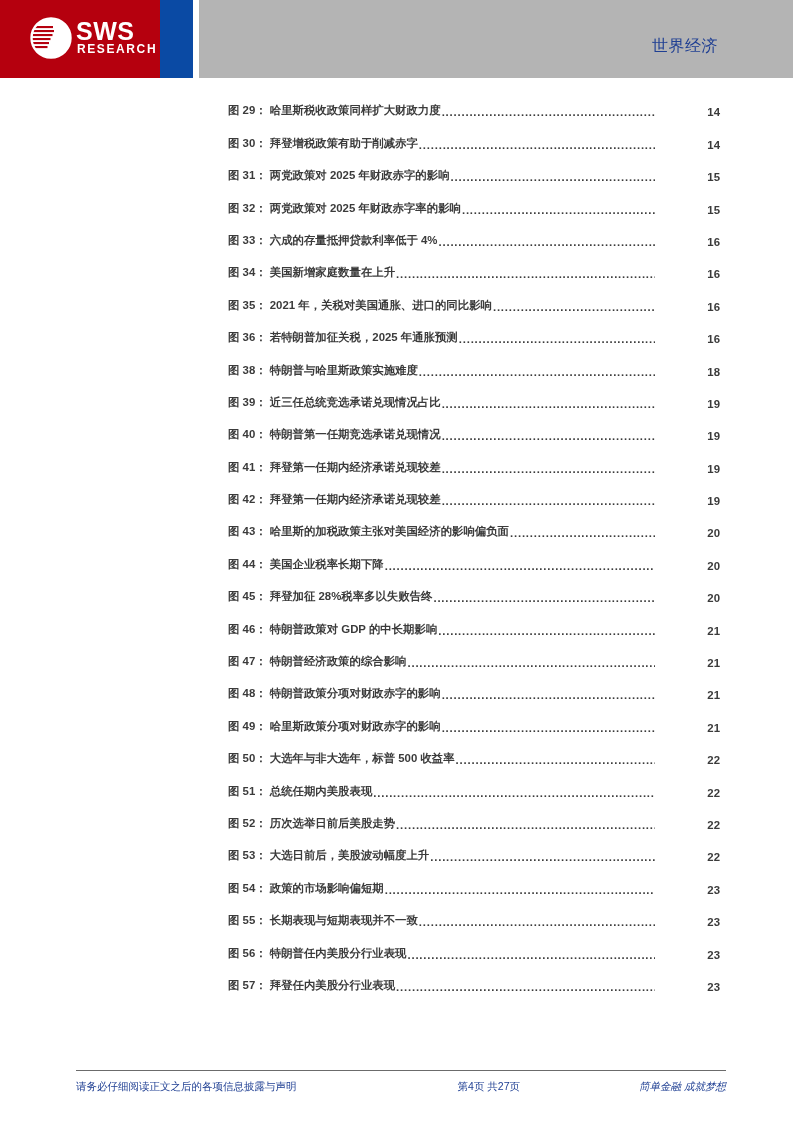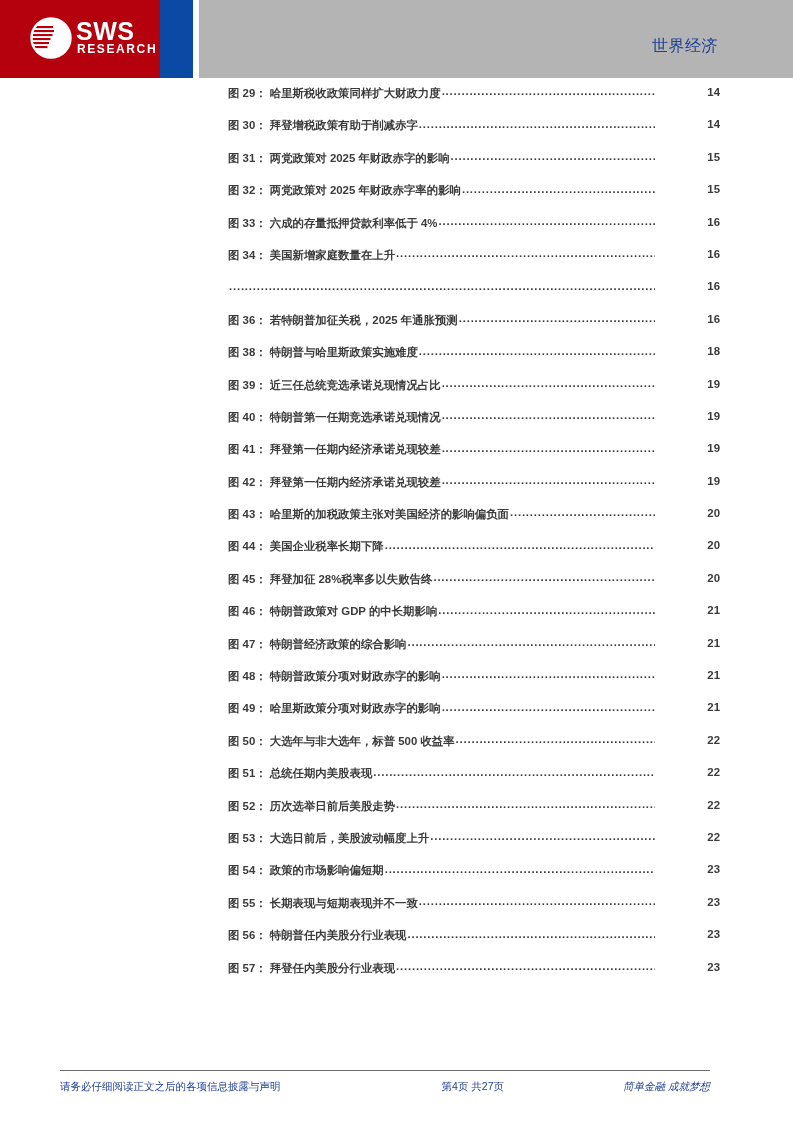--- a/index.html
+++ b/index.html
@@ -86,21 +86,21 @@
 
   
   .toc {
     position: absolute;
     left: 228px;
     top: 86px;
     width: 492px;
   }
   .toc-entry {
     display: flex;
-    align-items: flex-start;
+    align-items: flex-end;
     height: 32.4px;
     font-size: 11.4px;
     font-weight: 700;
     color: #3b3b3b;
     white-space: nowrap;
   }
   .toc-label {
     flex: 0 0 auto;
   }
   .toc-leader {
@@ -124,21 +124,21 @@
     flex: 0 0 auto;
     text-align: right;
     min-width: 16px;
     color: #3b3b3b;
     margin-left: 48px;
   }
 
   
   .page-footer {
     position: absolute;
-    left: 60px;
+    left: 76px;
     bottom: 28px;
     width: 650px;
   }
   .footer-rule {
     width: 100%;
     height: 1px;
     background: #6b6b6b;
     margin-bottom: 9px;
   }
   .footer-row {
@@ -209,20 +209,21 @@
       <span class="toc-label">图 33： 六成的存量抵押贷款利率低于 4%</span>
       <span class="toc-leader"></span>
       <span class="toc-page">16</span>
     </div>
     <div class="toc-entry">
       <span class="toc-label">图 34： 美国新增家庭数量在上升</span>
       <span class="toc-leader"></span>
       <span class="toc-page">16</span>
     </div>
     <div class="toc-entry">
+      <span class="toc-label">图 35： 2021 年，关税对美国通胀、进口的同比影响</span>
       <span class="toc-leader"></span>
       <span class="toc-page">16</span>
     </div>
     <div class="toc-entry">
       <span class="toc-label">图 36： 若特朗普加征关税，2025 年通胀预测</span>
       <span class="toc-leader"></span>
       <span class="toc-page">16</span>
     </div>
     <div class="toc-entry">
       <span class="toc-label">图 38： 特朗普与哈里斯政策实施难度</span>

